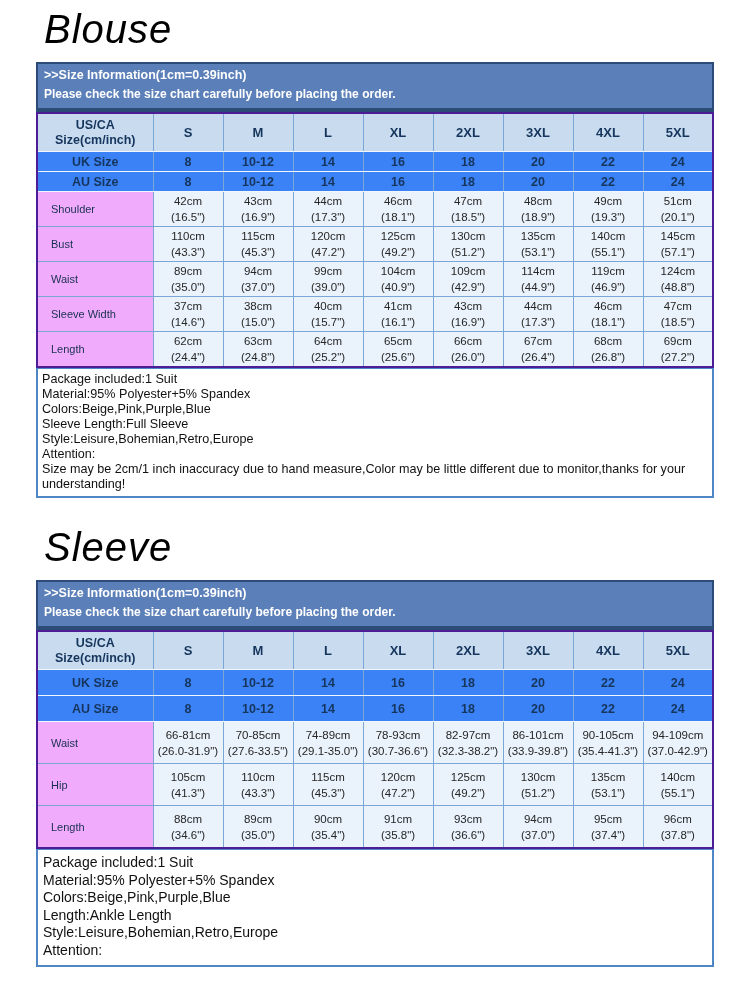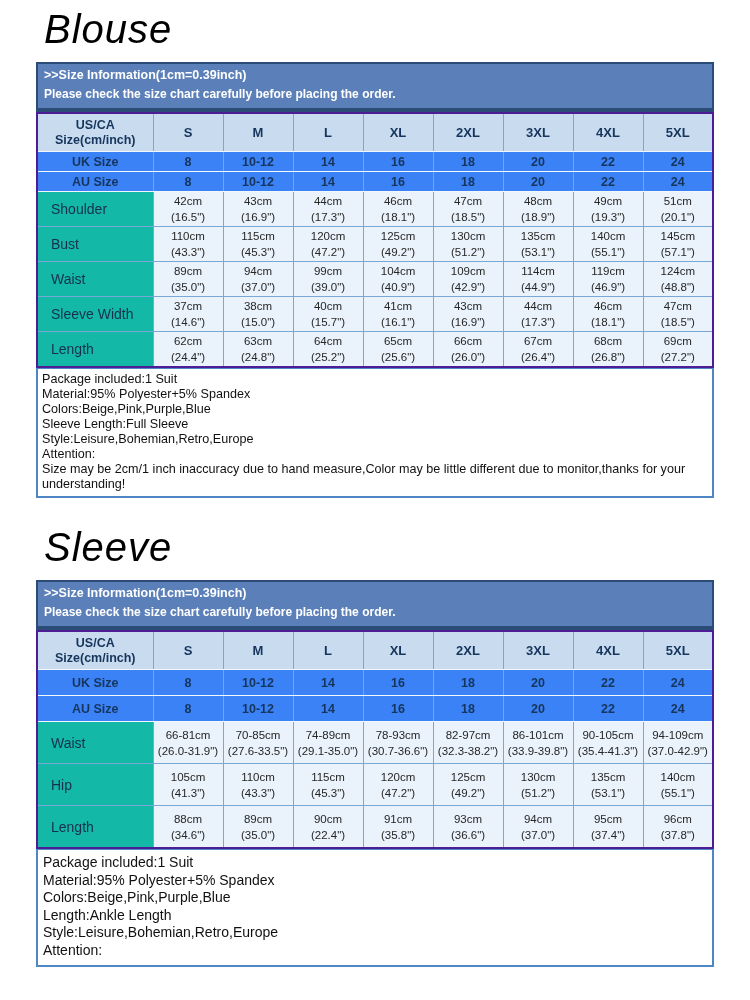--- a/index.html
+++ b/index.html
@@ -32,21 +32,21 @@
   }
   tr.head td.corner { font-size:12.5px; line-height:15px; }
 
   tr.szrow td {
     background:#3b82f6; color:#16355c; font-weight:bold; font-size:12.5px;
     height:17px; border-top-color:#f2f7fc; border-bottom-color:#f2f7fc;
   }
   .skirts-sec tr.szrow td { height:23px; }
 
   td.mlabel {
-    background:#14b8a6; color:#18304f; font-size:14px;
+    background:#f0abfc; color:#18304f; font-size:11px;
     text-align:left !important; padding-left:13px;
   }
   tr.mrow td.data {
     background:#eaf2fb; color:#262626; font-size:11.5px; line-height:16px;
     height:32px;
   }
   .skirts-sec tr.mrow td.data { height:39px; font-size:11.5px; }
   .pre { white-space:pre-line; }
 
   .notes {
@@ -319,21 +319,21 @@
         <td class="data pre">140cm
 (55.1")</td>
       </tr>
       <tr class="mrow">
         <td class="mlabel">Length</td>
         <td class="data pre">88cm
 (34.6")</td>
         <td class="data pre">89cm
 (35.0")</td>
         <td class="data pre">90cm
-(22.4")</td>
+(35.4")</td>
         <td class="data pre">91cm
 (35.8")</td>
         <td class="data pre">93cm
 (36.6")</td>
         <td class="data pre">94cm
 (37.0")</td>
         <td class="data pre">95cm
 (37.4")</td>
         <td class="data pre">96cm
 (37.8")</td>

